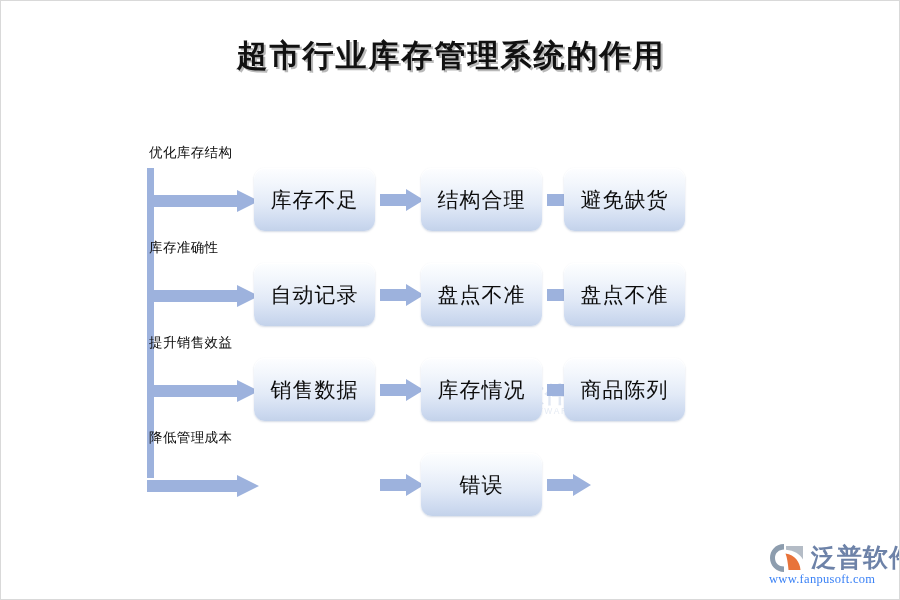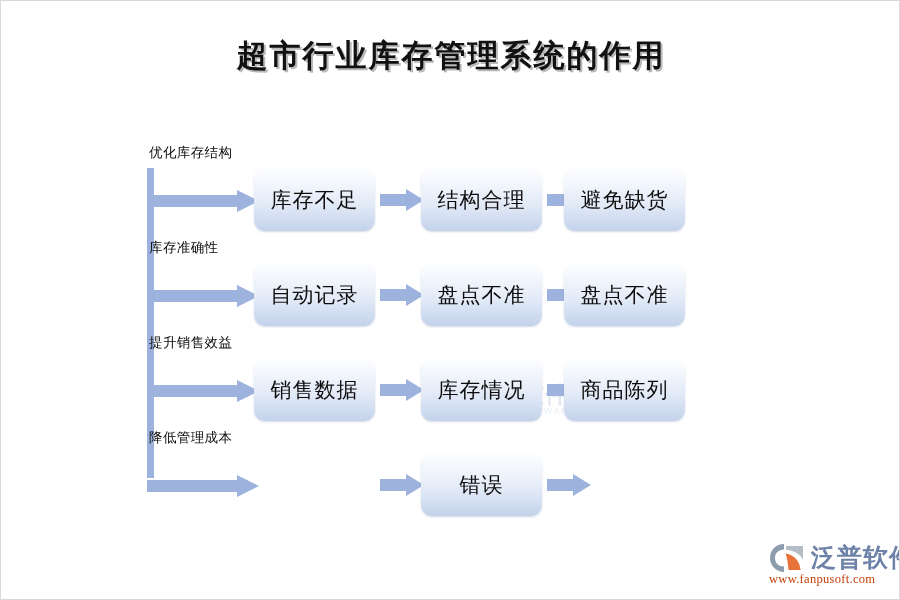--- a/index.html
+++ b/index.html
@@ -168,21 +168,21 @@
     font-weight: bold;
     color: #6d82a8;
     letter-spacing: 1px;
     white-space: nowrap;
   }
   #brand-logo .brand-url {
     position: absolute;
     left: 2px;
     top: 31px;
     font-size: 12.5px;
-    color: #c2410c;
+    color: #3b82f6;
     letter-spacing: 0.3px;
     white-space: nowrap;
     font-family: "Liberation Serif", "DejaVu Serif", serif;
   }
   #brand-logo .brand-mark {
     position: absolute;
     left: 2px;
     top: 2px;
   }
 </style>

